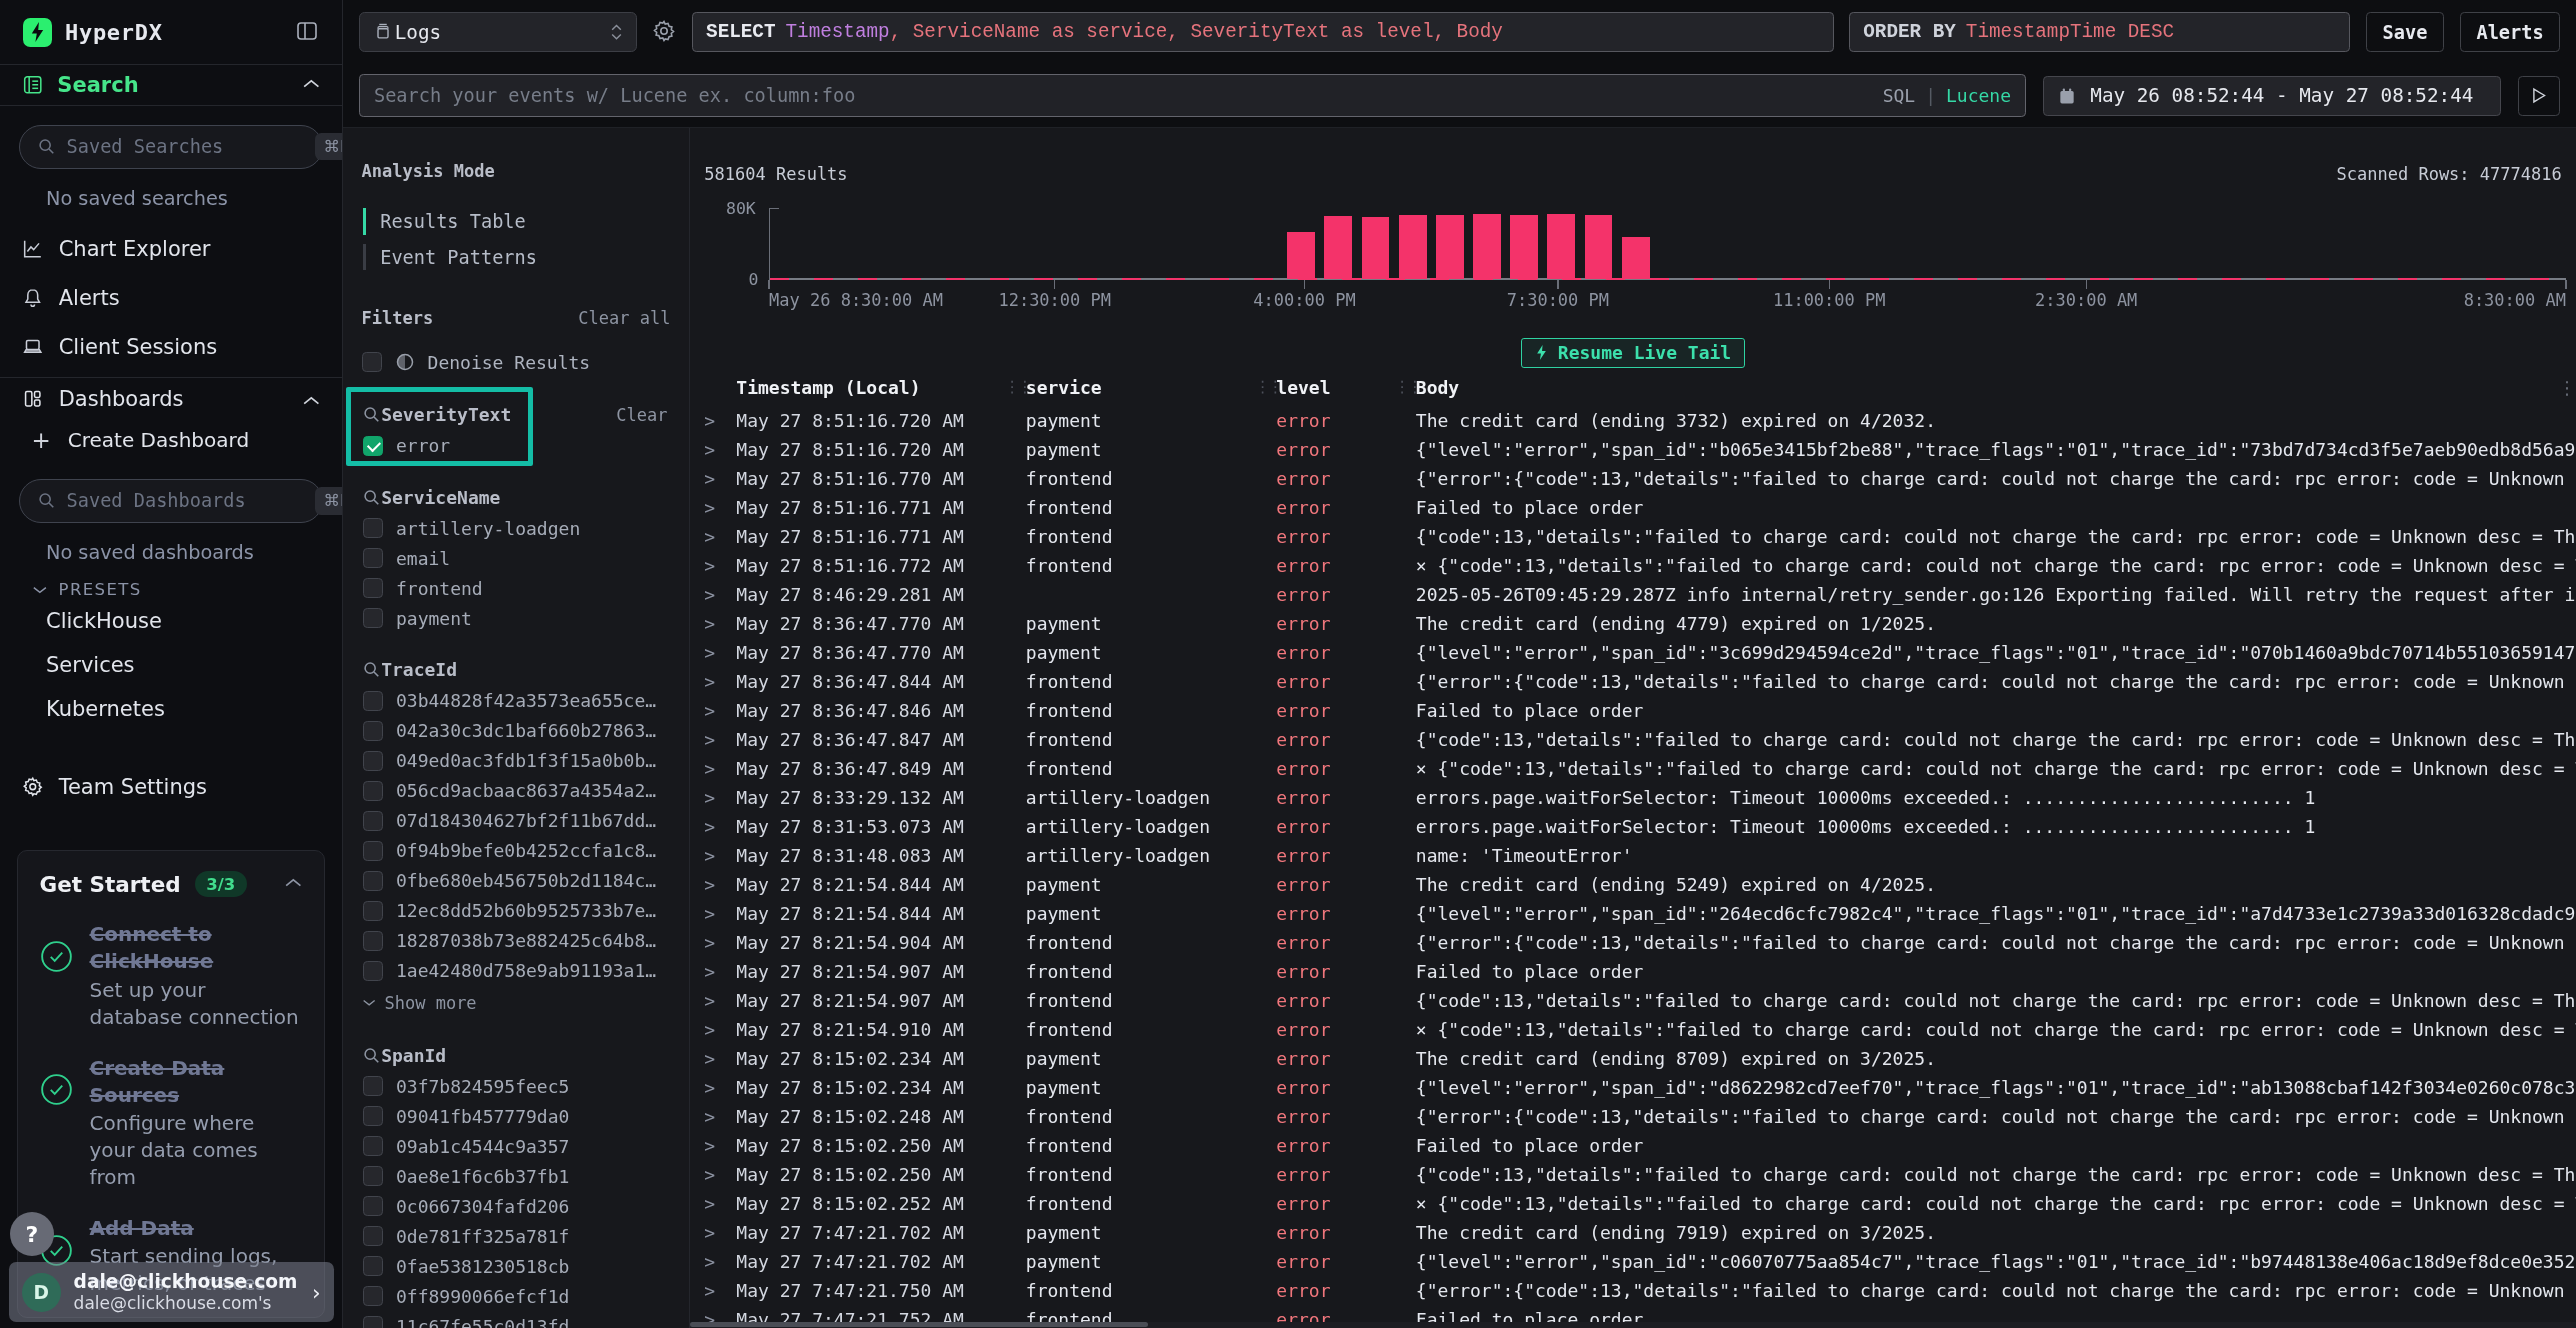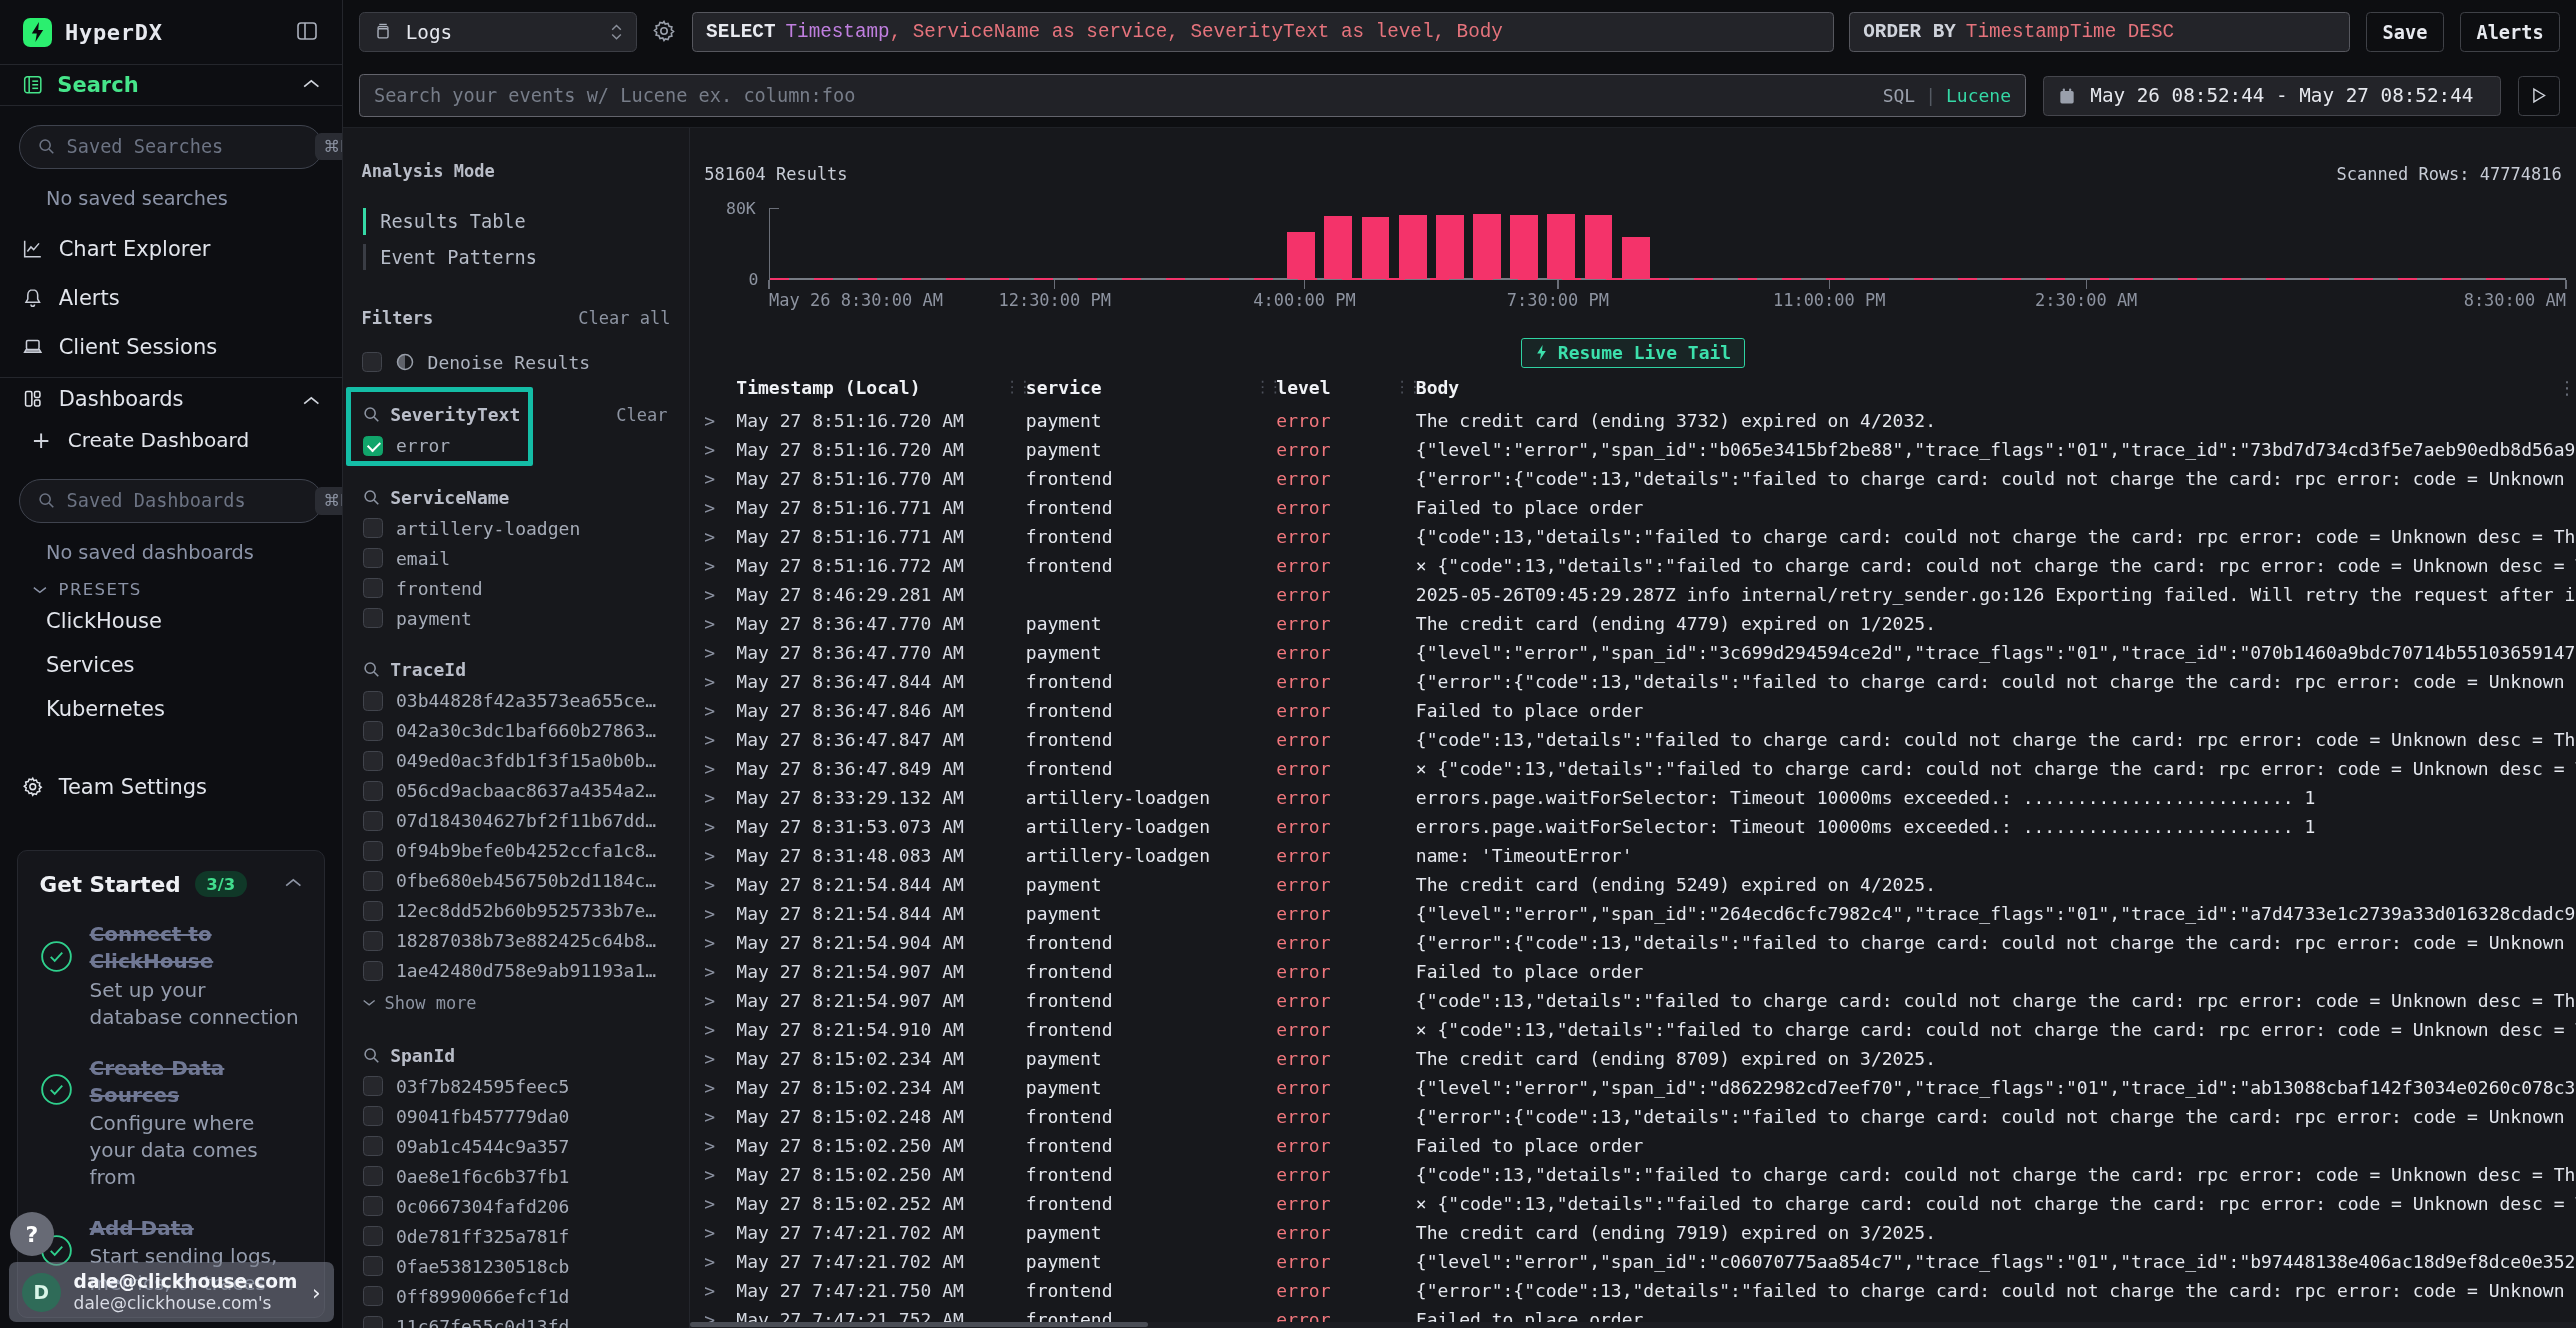--- a/index.html
+++ b/index.html
@@ -49,21 +49,21 @@
   .help-fab{position:absolute;left:10px;top:1212px;width:44px;height:44px;border-radius:50%;background:#676a75;color:#fff;font-size:22px;font-weight:bold;display:flex;align-items:center;justify-content:center;z-index:4}
   .user-chip{position:absolute;left:8.6px;top:1262px;width:325px;height:60px;background:rgba(122,126,140,.55);border-radius:7.2px;display:flex;align-items:center;gap:13px;padding:0 13px;z-index:3}
   .avatar{width:39px;height:39px;border-radius:50%;background:#2f6b58;color:#d9f5e8;font-weight:bold;font-size:18.6px;display:flex;align-items:center;justify-content:center;flex:0 0 auto}
   .uc-name{font-size:18.6px;font-weight:bold;color:#f4f6fa;line-height:1.2}
   .uc-org{font-size:17px;color:#d9dce5;line-height:1.2}
   .uc-chev{margin-left:auto;color:#eceef4;font-size:21.5px}
   
   .right{flex:1;display:flex;flex-direction:column;min-width:0}
   .topbar{height:64px;background:var(--bg-top);display:flex;align-items:center;gap:15.7px;padding:0 15.7px}
   .topbar2{height:64px;background:var(--bg-top);display:flex;align-items:center;gap:17px;padding:0 15.7px;border-bottom:0.7px solid #1f2126}
-  .select-box{width:278px;height:40px;background:var(--bg-input);border:1.1px solid var(--border-input);border-radius:5.7px;display:flex;align-items:center;gap:13px;padding:0 13px;font-family:var(--mono);font-size:19.3px;color:var(--txt)}
+  .select-box{width:278px;height:40px;background:var(--bg-input);border:1.1px solid var(--border-input);border-radius:5.7px;display:flex;align-items:center;gap:2px;padding:0 13px;font-family:var(--mono);font-size:19.3px;color:var(--txt)}
   .select-box .updown{margin-left:auto;color:#8a8f9a;display:flex;flex-direction:column;gap:1.4px}
   .gear{color:#9aa0ab}
   .code-box{height:40px;background:var(--bg-input);border:1.1px solid var(--border-lite);border-radius:4.3px;display:flex;align-items:center;padding:0 13px;font-family:Liberation Mono, monospace;font-size:19.3px;white-space:nowrap;overflow:hidden}
   .sqlbox{flex:1;min-width:0}
   .orderbox{width:501px;flex:0 0 auto}
   .kw{font-weight:bold;color:#e8eaf0;margin-right:10px}
   .kw2{font-weight:bold;color:#cfd3db;margin-right:10px}
   .fld-v{color:var(--violet)}
   .fld-s{color:var(--salmon)}
   .btn{height:40px;border:1.4px solid #3f4147;border-radius:4.3px;background:transparent;color:#e8eaf0;font-family:var(--mono);font-weight:bold;font-size:18.6px;padding:0 15.7px;flex:0 0 auto}
@@ -82,21 +82,21 @@
   .mode-item{position:relative;padding:7.2px 0 7.2px 18.6px;font-size:18.6px;color:#b6bcc8}
   .mode-item::before{content:"";position:absolute;left:1.4px;top:4.3px;bottom:4.3px;width:2.9px;background:#3a3d45}
   .mode-item.active::before{background:var(--teal)}
   .filters-row{margin-top:33px;display:flex;align-items:baseline}
   .clear-all{margin-left:auto;color:#8d94a2;font-size:17px}
   .frow{display:flex;align-items:center;gap:13px;margin-top:24px;font-size:18px;color:#aeb4c0}
   .cb{width:20px;height:20px;border-radius:4.3px;background:#26272c;border:1.1px solid #41444c;flex:0 0 auto;position:relative}
   .cb.checked{background:var(--chk);border-color:var(--chk)}
   .cb.checked::after{content:"";position:absolute;left:5.7px;top:2.1px;width:5.7px;height:10px;border:solid #fff;border-width:0 2.5px 2.5px 0;transform:rotate(45deg)}
   .fgroup{margin-top:31.5px;position:relative}
-  .fg-head{display:flex;align-items:center;gap:10px}
+  .fg-head{display:flex;align-items:center;gap:1px}
   .fg-name{font-size:18px;font-weight:bold;color:#b9bdc8}
   .fg-clear{margin-left:auto;color:#8d94a2;font-size:17px;margin-right:2.9px}
   .fg-item{display:flex;align-items:center;gap:13px;margin-top:11.4px;padding-left:1.4px;font-size:18px;color:#a6acb8;height:18.6px}
   .fg-item .val{white-space:nowrap;overflow:hidden}
   .show-more{display:flex;align-items:center;gap:8.6px;margin-top:13px;color:#8d94a2;font-size:17px}
   .hl-box{position:absolute;left:-15.7px;top:-17px;width:187px;height:79px;border:5px solid var(--teal-box);border-radius:2.1px;pointer-events:none;z-index:5}
   .sicon{color:#8d94a2;flex:0 0 auto}
   
   .main{flex:1;min-width:0;display:flex;flex-direction:column;position:relative;overflow:hidden}
   .results-bar{display:flex;padding:36px 14.3px 0;font-family:var(--mono);font-size:17px;color:#c7ccd6}

